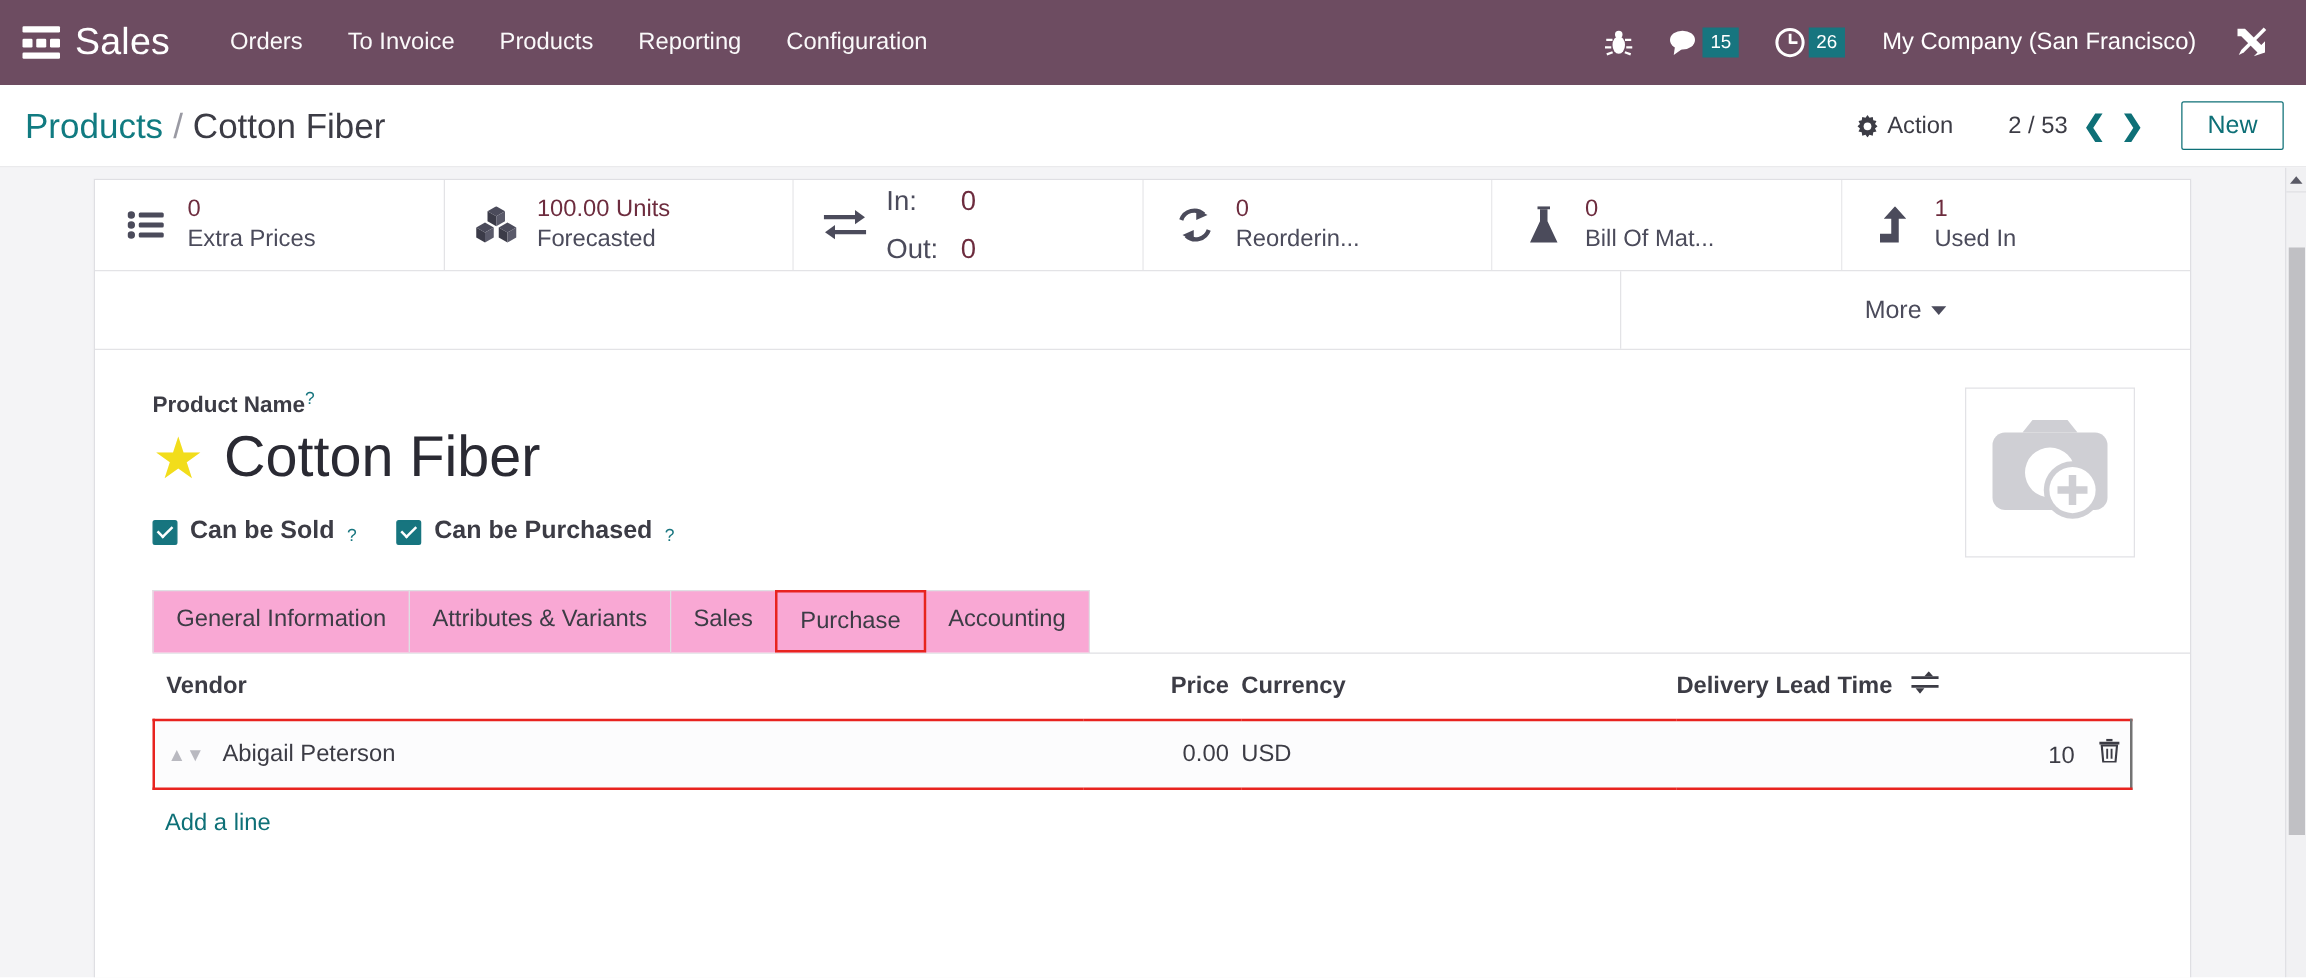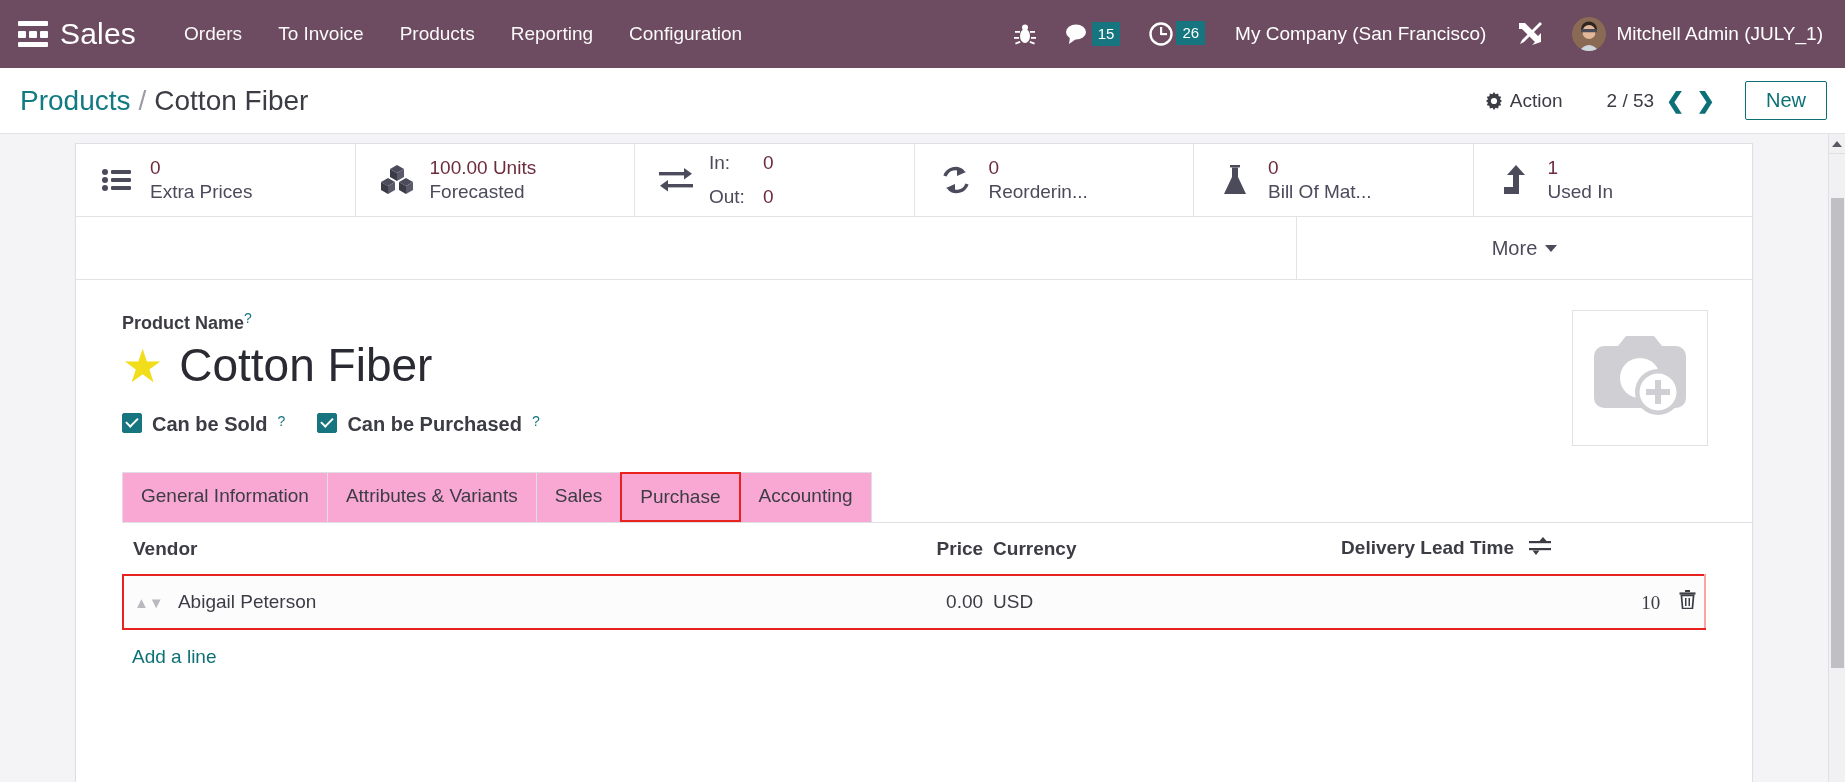--- a/index.html
+++ b/index.html
@@ -42,21 +42,21 @@
     color: #ffffff;
     padding: 8px 14px;
     margin-right: 8px;
     white-space: nowrap;
     cursor: pointer;
     opacity: 0.97;
   }
   .nav-spacer { flex: 1; }
   .nav-right { display: flex; align-items: center; gap: 0; }
   .nav-icon-btn {
-    display: flex; align-items: flex-start;
+    display: flex; align-items: center;
     padding: 0 14px;
     position: relative;
     cursor: pointer;
   }
   .badge {
     background: #0d7f8a;
     background: #17757f;
     color: #fff;
     font-size: 15px;
     line-height: 1;
@@ -164,21 +164,21 @@
     padding: 0 18px 0 22px;
     border-right: 1px solid #e3e3e6;
     cursor: pointer;
     background: #fff;
   }
   .stat-btn:last-child { border-right: none; }
   .stat-icon { width: 38px; flex-shrink: 0; display:flex; align-items:center; justify-content:center; color: #4b4b5b; }
   .stat-text { line-height: 1.25; min-width:0; }
   .stat-value { font-size: 19px; color: #6d2c3e; white-space: nowrap; }
   .stat-label { font-size: 19px; color: #4b4b5b; white-space: nowrap; overflow:hidden; text-overflow: ellipsis; }
-  .stat-inout { display: grid; grid-template-columns: auto auto; gap: 12px 18px; font-size: 19px; }
+  .stat-inout { display: grid; grid-template-columns: auto auto; gap: 12px 18px; font-size: 22px; }
   .stat-inout .k { color: #4b4b5b; }
   .stat-inout .v { color: #6d2c3e; }
 
   .more-row {
     display: flex;
     border-bottom: 1px solid #e3e3e6;
   }
   .more-left { flex: 0 0 1221px; border-right: 1px solid #e3e3e6; height: 62px; }
   .more-cell {
     flex: 1; height: 62px; display:flex; align-items:center; justify-content:center;
@@ -189,21 +189,21 @@
   
   .form-body { padding: 30px 44px 0 46px; display:flex; }
   .form-main { flex: 1; min-width: 0; }
   .field-label { font-size: 18px; font-weight: bold; color: #3c3c45; }
   .help-q { color: #17757f; font-size: 14px; vertical-align: super; cursor: pointer; }
   .title-line { display:flex; align-items:center; gap: 16px; margin-top: 6px; }
   .star { color: #f2dd1b; font-size: 46px; line-height: 1; cursor: pointer; }
   .prod-title { font-size: 46px; color: #2a2a33; font-weight: 400; line-height: 1.1; }
 
   .checkbox-row { display: flex; gap: 32px; margin-top: 22px; align-items: center; }
-  .cb-item { display:flex; align-items:flex-start; gap: 10px; cursor: pointer; }
+  .cb-item { display:flex; align-items:flex-end; gap: 10px; cursor: pointer; }
   .cb-box {
     width: 20px; height: 20px; background: #17757f; border: 1px solid #17757f;
     display:flex; align-items:center; justify-content:center; border-radius:2px;
   }
   .cb-box:after { content:""; width:10px;height:5px;border-left:2.5px solid #fff;border-bottom:2.5px solid #fff;transform:rotate(-45deg) translate(1px,-1px); }
   .cb-label { font-size: 20px; color: #3c3c45; font-weight: bold; }
 
   .img-placeholder {
     width: 136px; height: 136px;
     border: 1px solid #e2e2e6;
@@ -250,21 +250,21 @@
   .th-price { text-align: right !important; padding-right: 10px !important; }
   .th-currency { text-align: left !important; }
   .th-lead { text-align: left; }
   .o-table td {
     font-size: 19px; color: #3c3c45; padding: 14px 0;
     border-bottom: 1px solid #f0f0f3;
     background: #fcfcfd;
   }
   .row-highlight td { border-top: 2px solid #e8231f; border-bottom: 2px solid #e8231f; }
   .row-highlight td:first-child { border-left: 2px solid #e8231f; margin-left: 12px; }
-  .row-highlight td:last-child { border-right: 2px solid #fca5a5; font-family: Liberation Serif, serif; }
+  .row-highlight td:last-child { border-right: 2px solid #737373; }
   .td-vendor { padding-left: 10px !important; }
   .td-price { text-align: right; padding-right: 10px !important; }
   .td-lead { text-align: right; padding-right: 8px !important; }
   .drag-handle { color: #b9b9c0; font-size: 15px; margin-right: 10px; cursor: grab; }
   .trash { color: #3c3c45; font-size: 18px; cursor: pointer; margin-left: 14px; }
   .add-line {
     font-size: 19px; color: #0e7077; padding: 16px 0 0 10px; cursor: pointer; display:inline-block;
   }
   .settings-icon { margin-left: 10px; cursor: pointer; vertical-align: middle; }
 </style>
@@ -325,32 +325,20 @@
 
     <div class="nav-company">My Company (San Francisco)</div>
 
     <div class="nav-icon-btn">
       <svg width="28" height="28" viewBox="0 0 28 28" fill="#fff" aria-hidden="true">
         <path d="M3 3 L9 3 L22 16 L25 13 L25 22 L16 25 L19 22 L6 9 L3 9 Z" transform="rotate(0 14 14)"></path>
         <path d="M24 2 L26 4 L8 22 L4 24 L6 20 Z"></path>
       </svg>
     </div>
 
-    <div class="nav-user">
-      <div class="avatar">
-        <svg width="34" height="34" viewBox="0 0 34 34" aria-hidden="true">
-          <circle cx="17" cy="17" r="17" fill="#8a6a55"></circle>
-          <ellipse cx="17" cy="12" rx="8" ry="7.5" fill="#2f2520"></ellipse>
-          <ellipse cx="17" cy="15" rx="6.6" ry="7" fill="#e2b79a"></ellipse>
-          <rect x="9" y="12" width="16" height="3.2" rx="1.4" fill="#4b4b55"></rect>
-          <path d="M7 34 Q17 22 27 34 Z" fill="#cfd7de"></path>
-        </svg>
-      </div>
-      <div class="nav-username">Mitchell Admin (JULY_1)</div>
-    </div>
   </div>
 </div>
 
 <div class="control-panel">
   <div class="breadcrumb">
     <span class="crumb-link">Products</span>
     <span class="crumb-sep">/</span>
     <span class="crumb-current">Cotton Fiber</span>
   </div>
   <div class="cp-spacer"></div>

